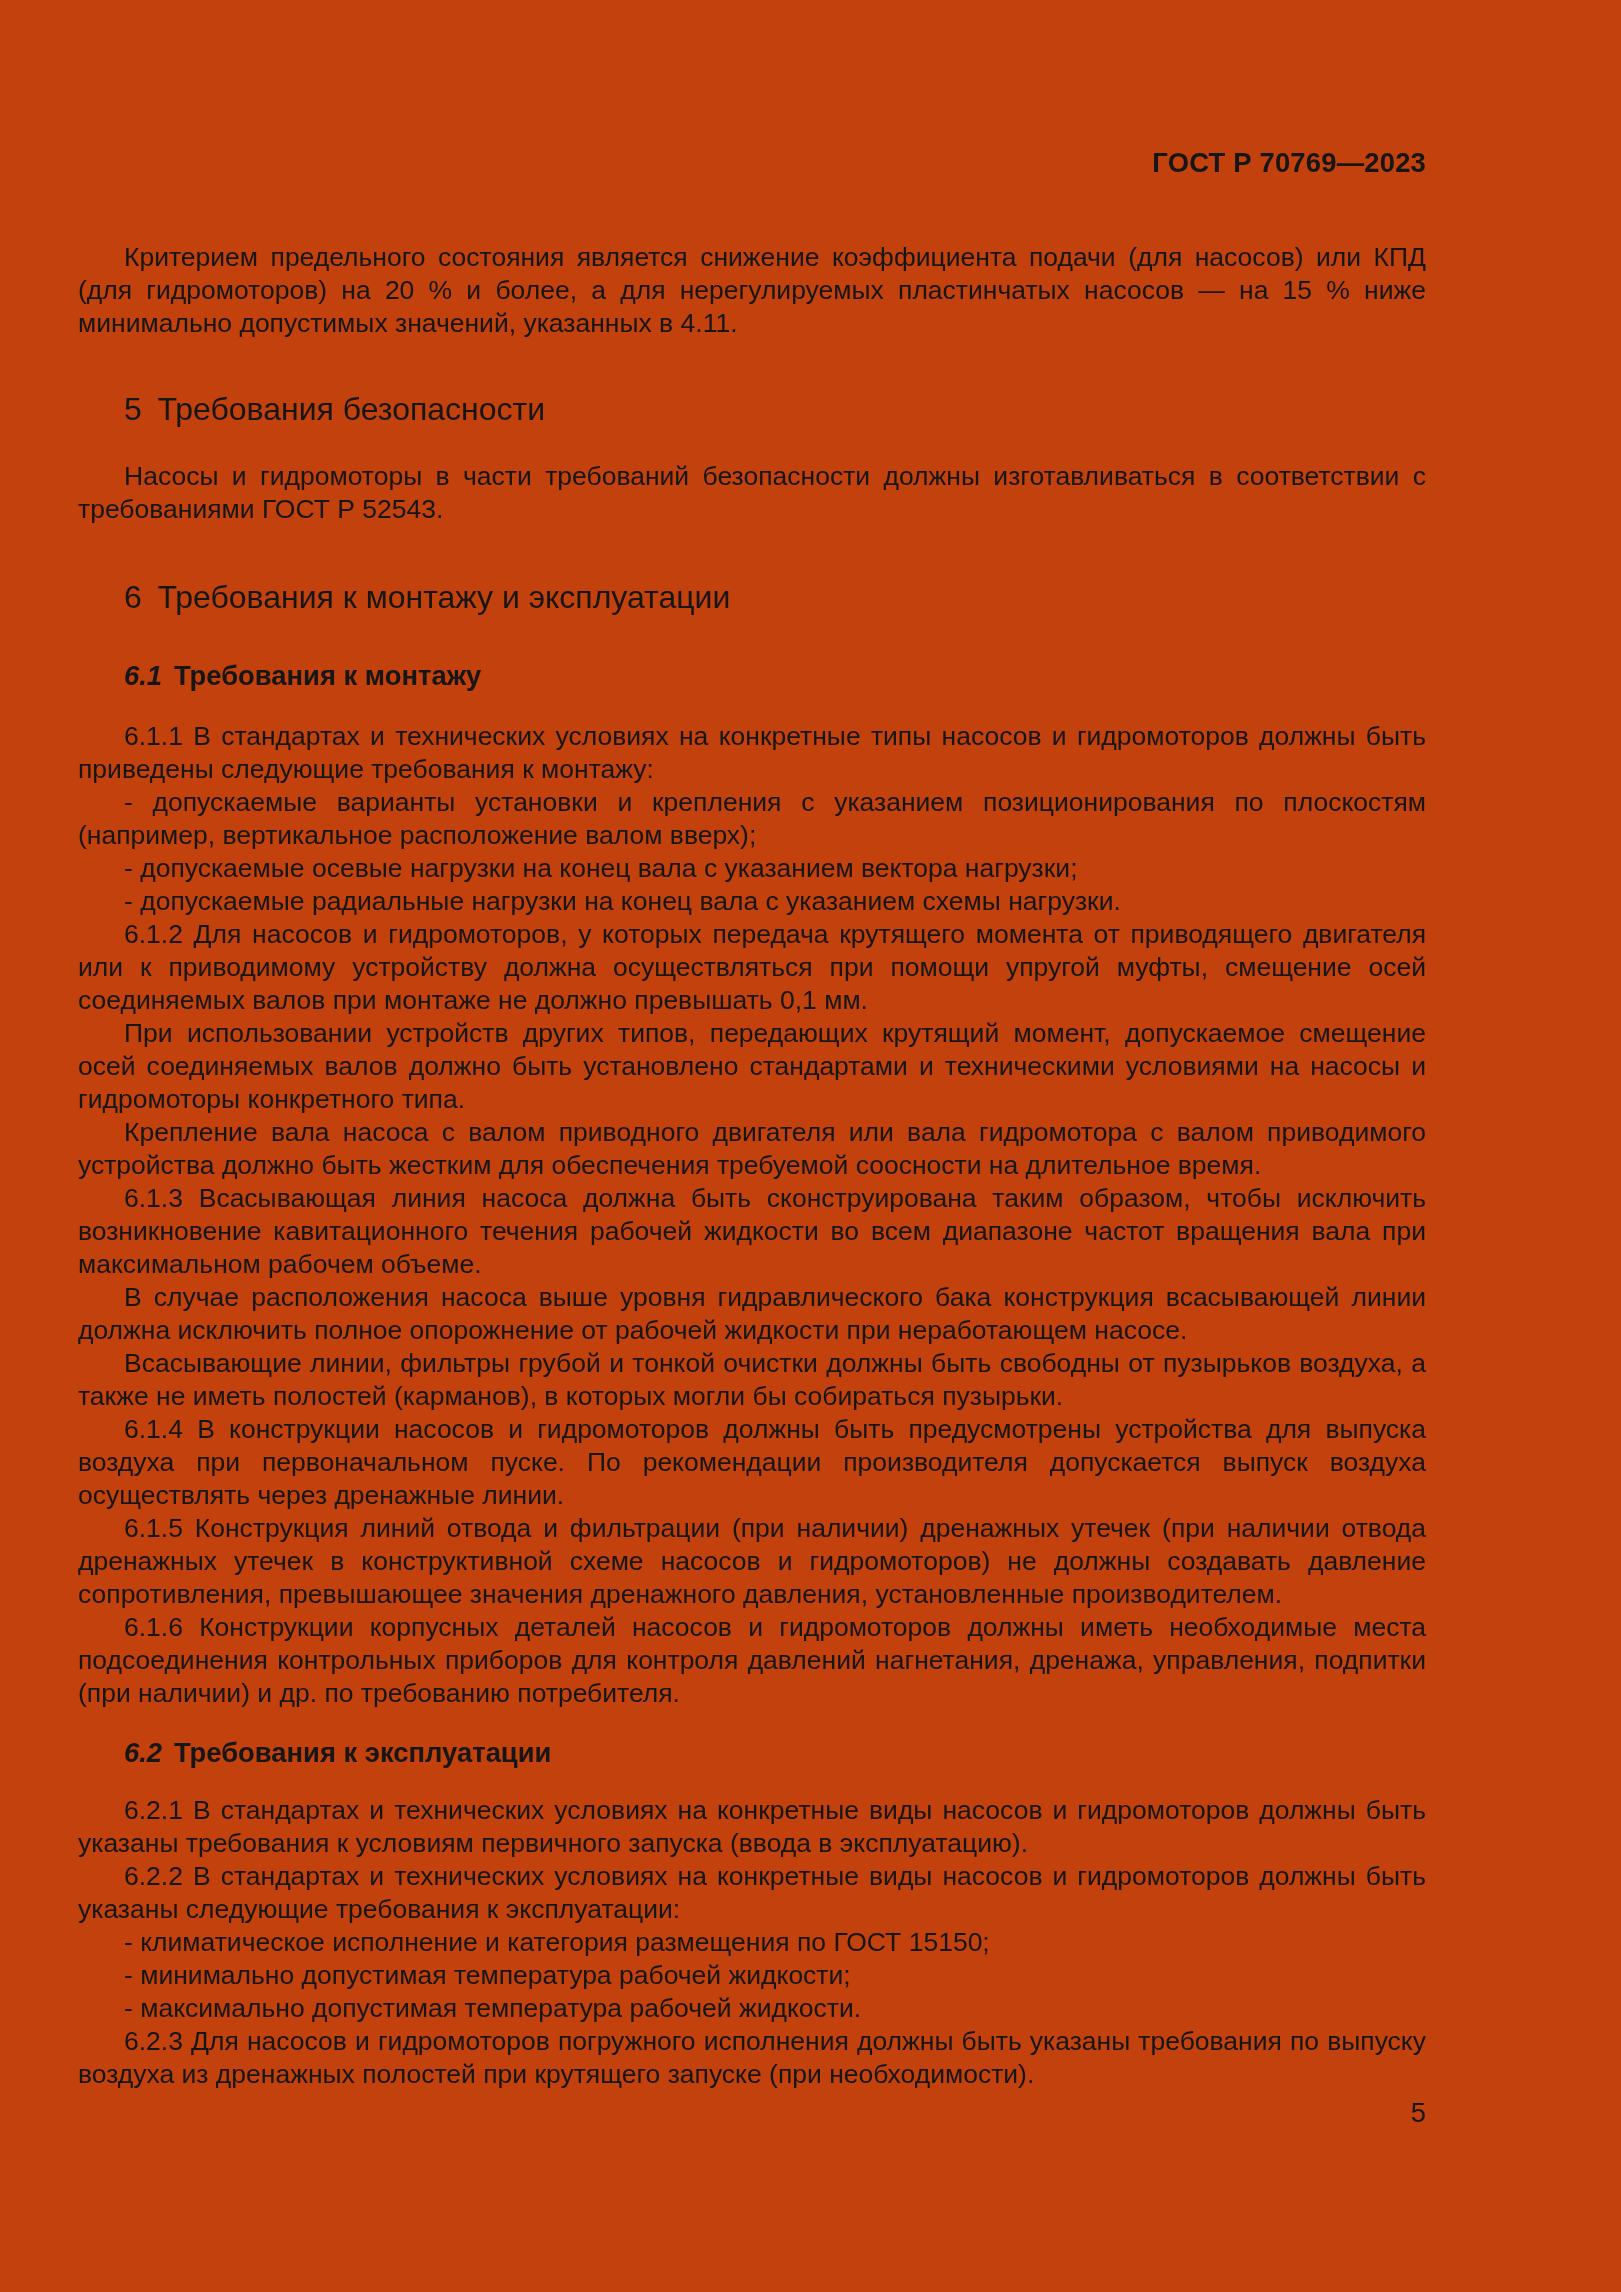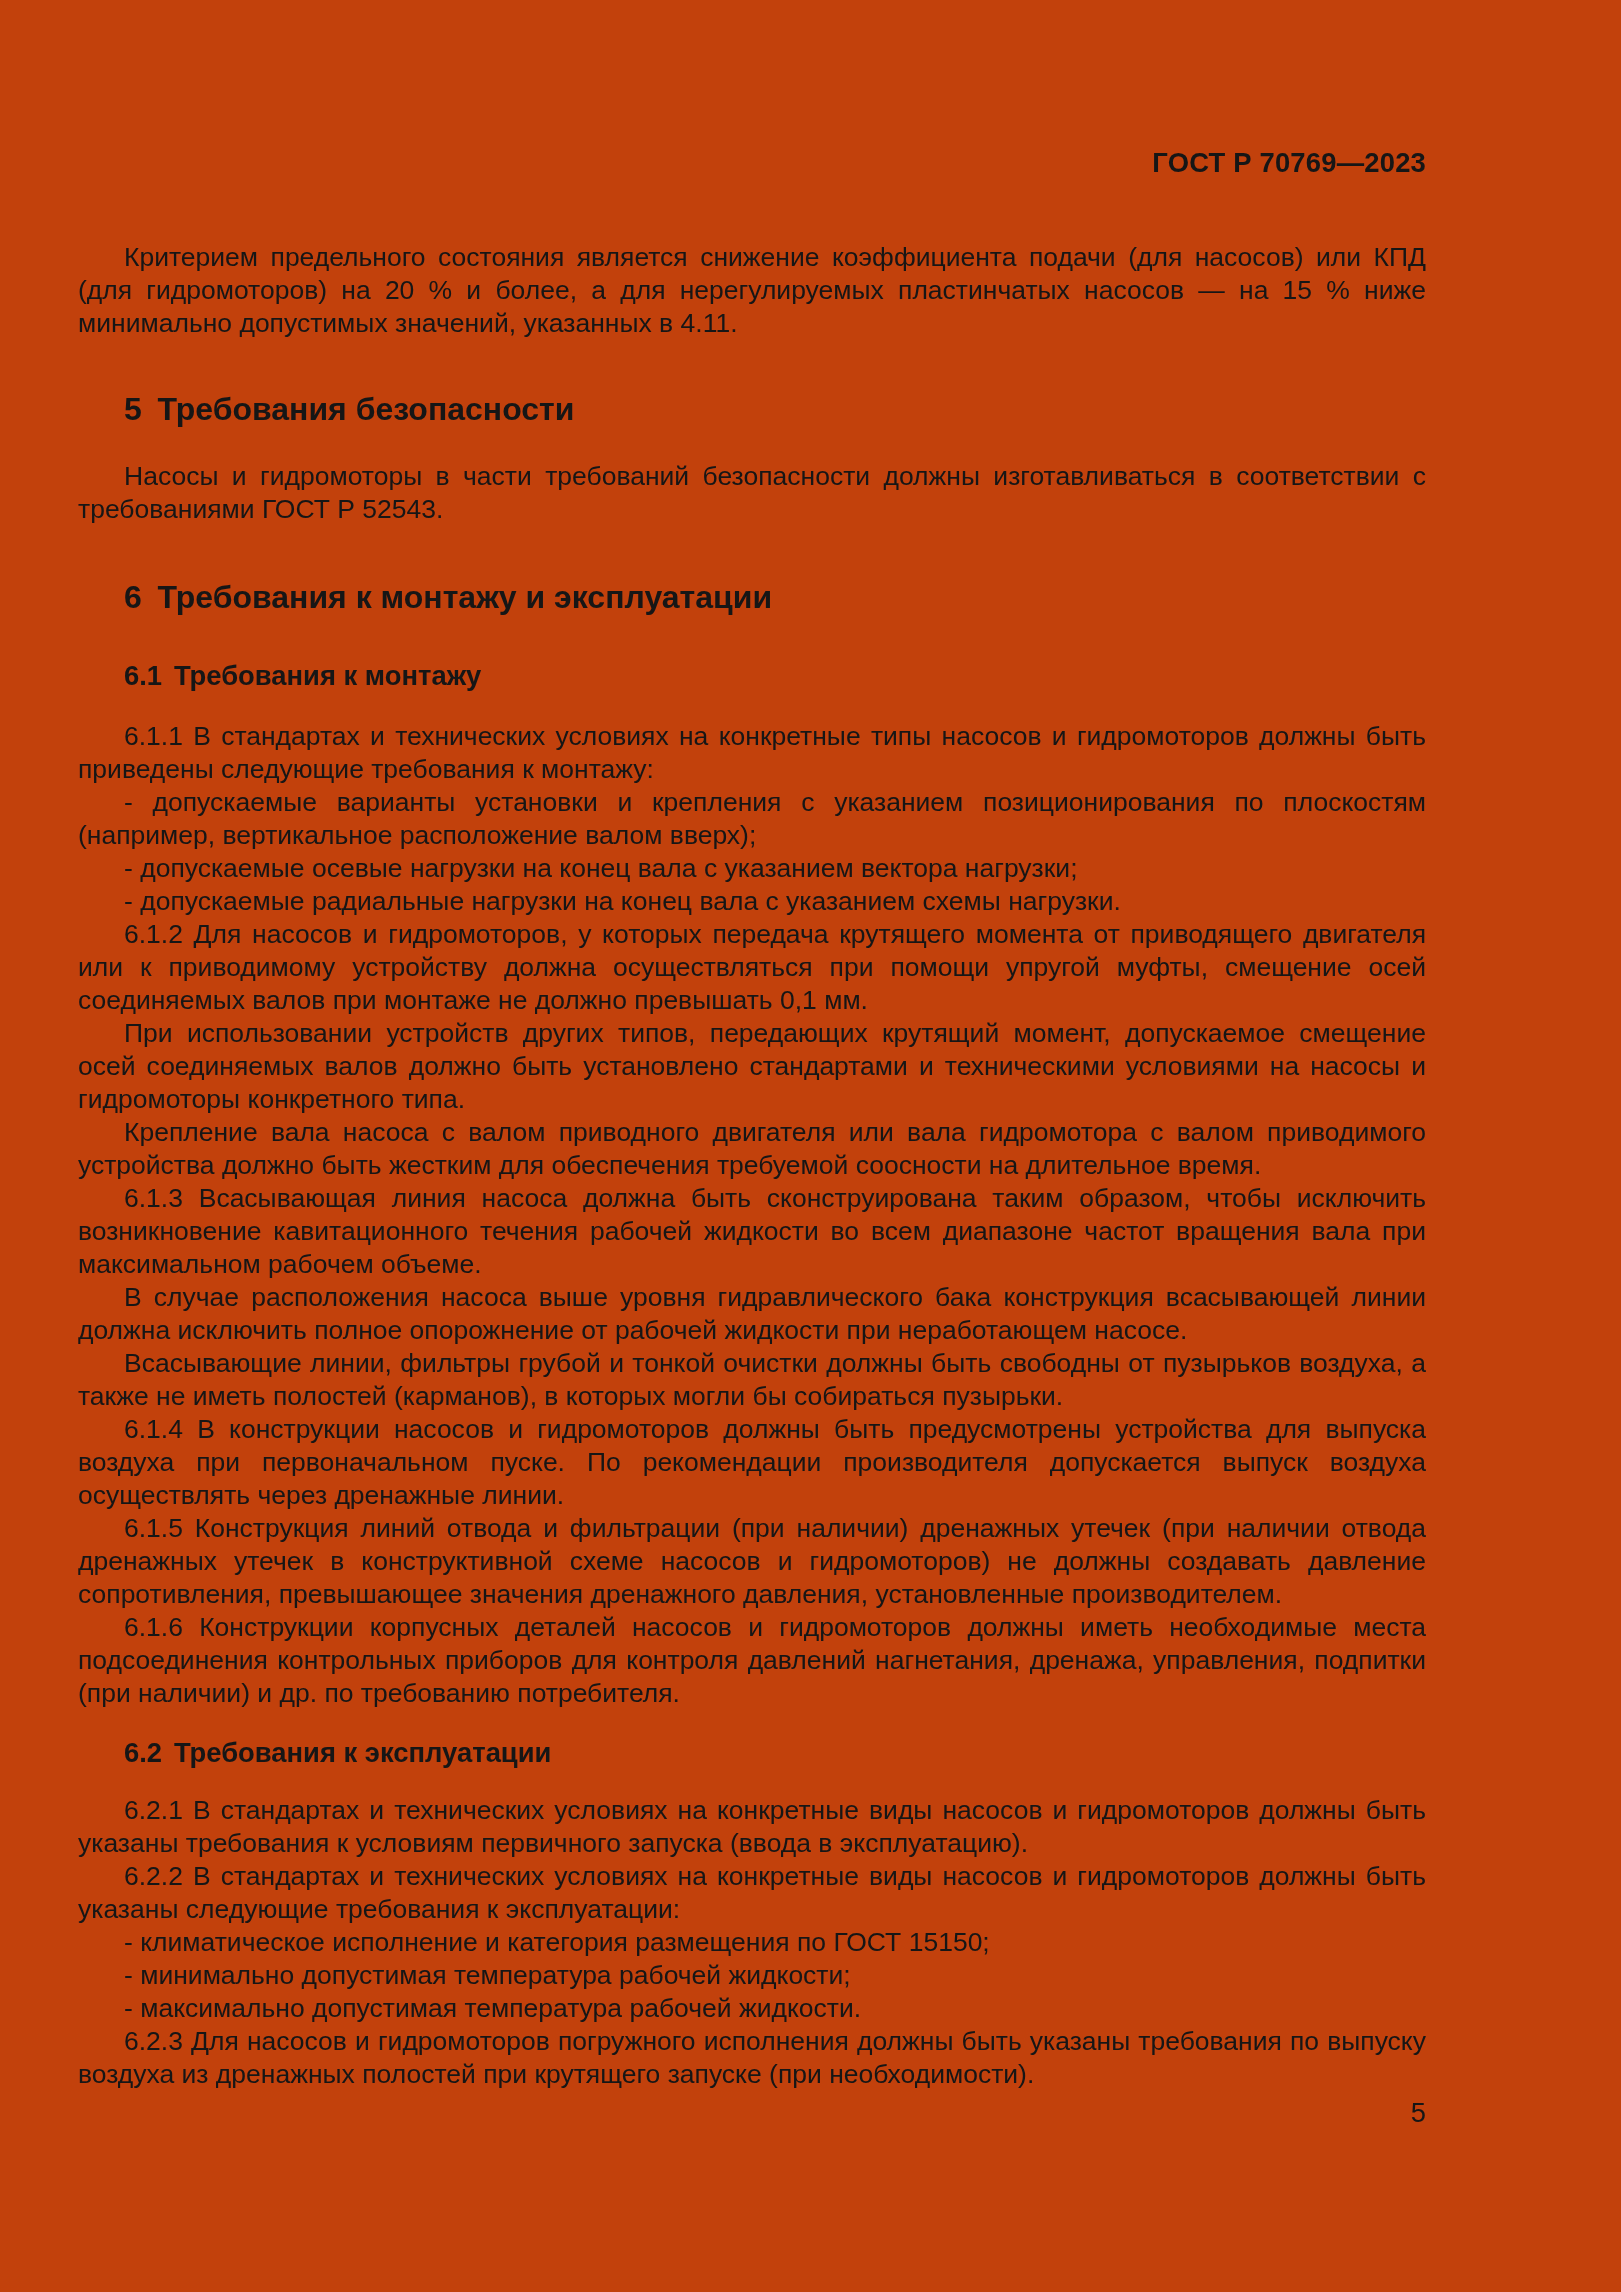--- a/index.html
+++ b/index.html
@@ -33,21 +33,21 @@
       text-indent: 46px;
       hyphens: auto;
       -webkit-hyphens: auto;
     }
     .intro {
       margin-top: 63px;
     }
     .sec-h {
       font-size: 32px;
       line-height: 36px;
-      font-weight: bold;
+      font-weight: normal;
       margin: 51px 0 33px 0;
       padding-left: 46px;
     }
     .sec-h.no-bottom {
       margin: 53px 0 0 0;
     }
     .sub-h {
       font-size: 27.4px;
       line-height: 31px;
       font-weight: bold;
@@ -56,20 +56,21 @@
     }
     .sub-h.s62 {
       margin: 27.4px 0 25.5px 0;
     }
     .h-num {
       display: inline-block;
       margin-right: 15.7px;
     }
     .sub-h .h-num {
       margin-right: 11.8px;
+      font-style: italic;
     }
     .page-num {
       text-align: right;
       font-size: 27.4px;
       line-height: 32px;
       margin-top: 5.9px;
     }
   </style>
 </head>
 <body>

